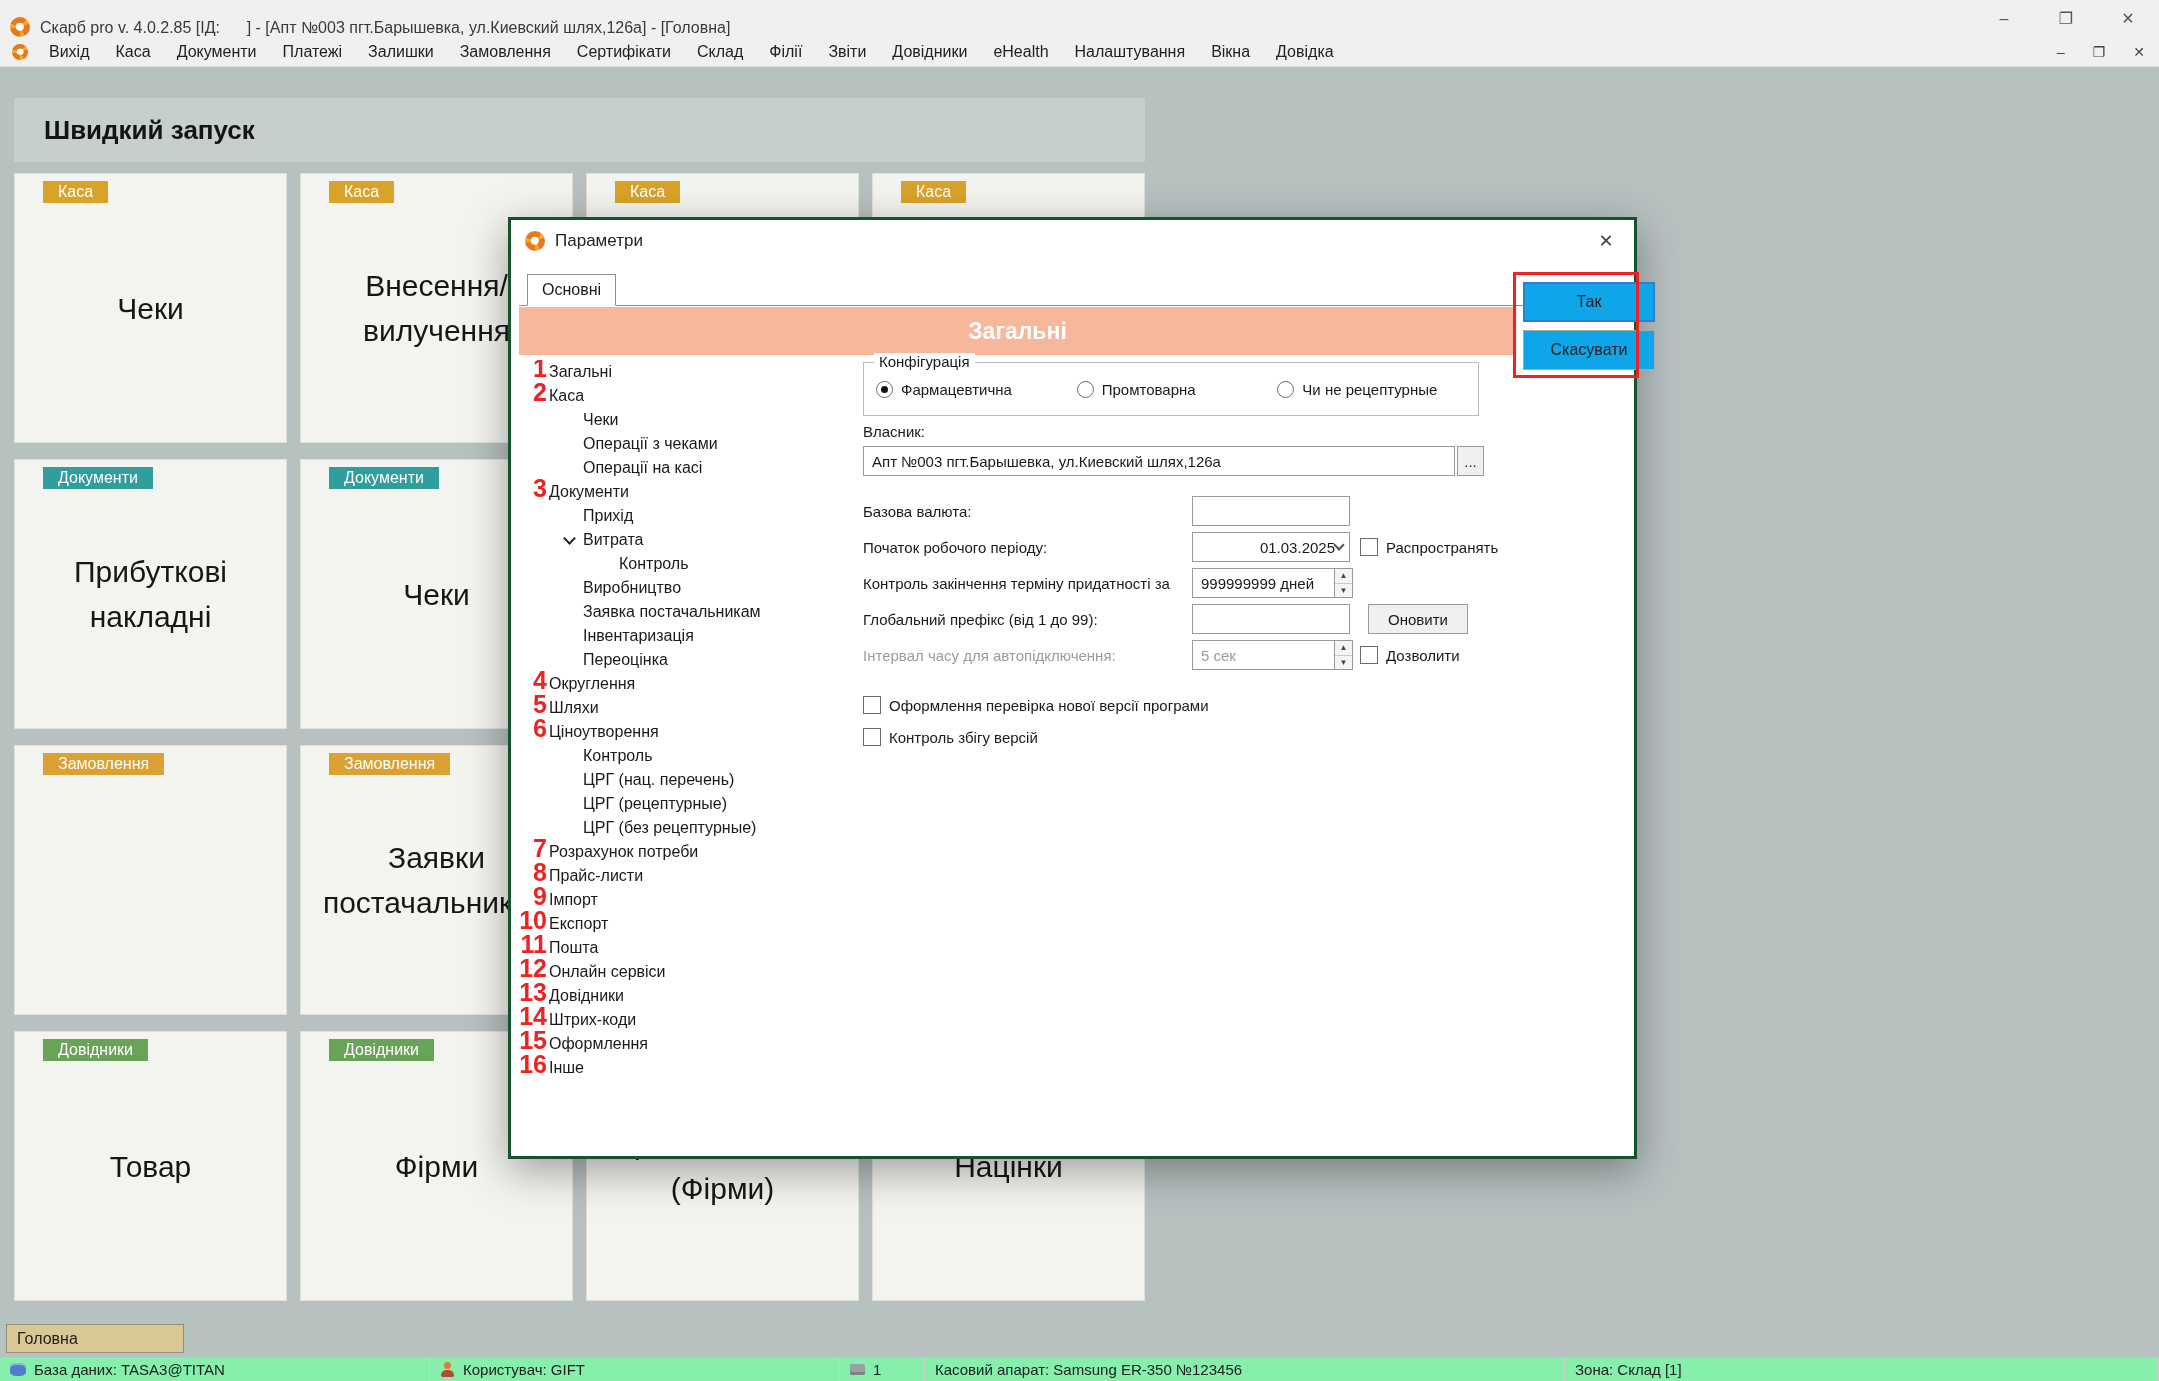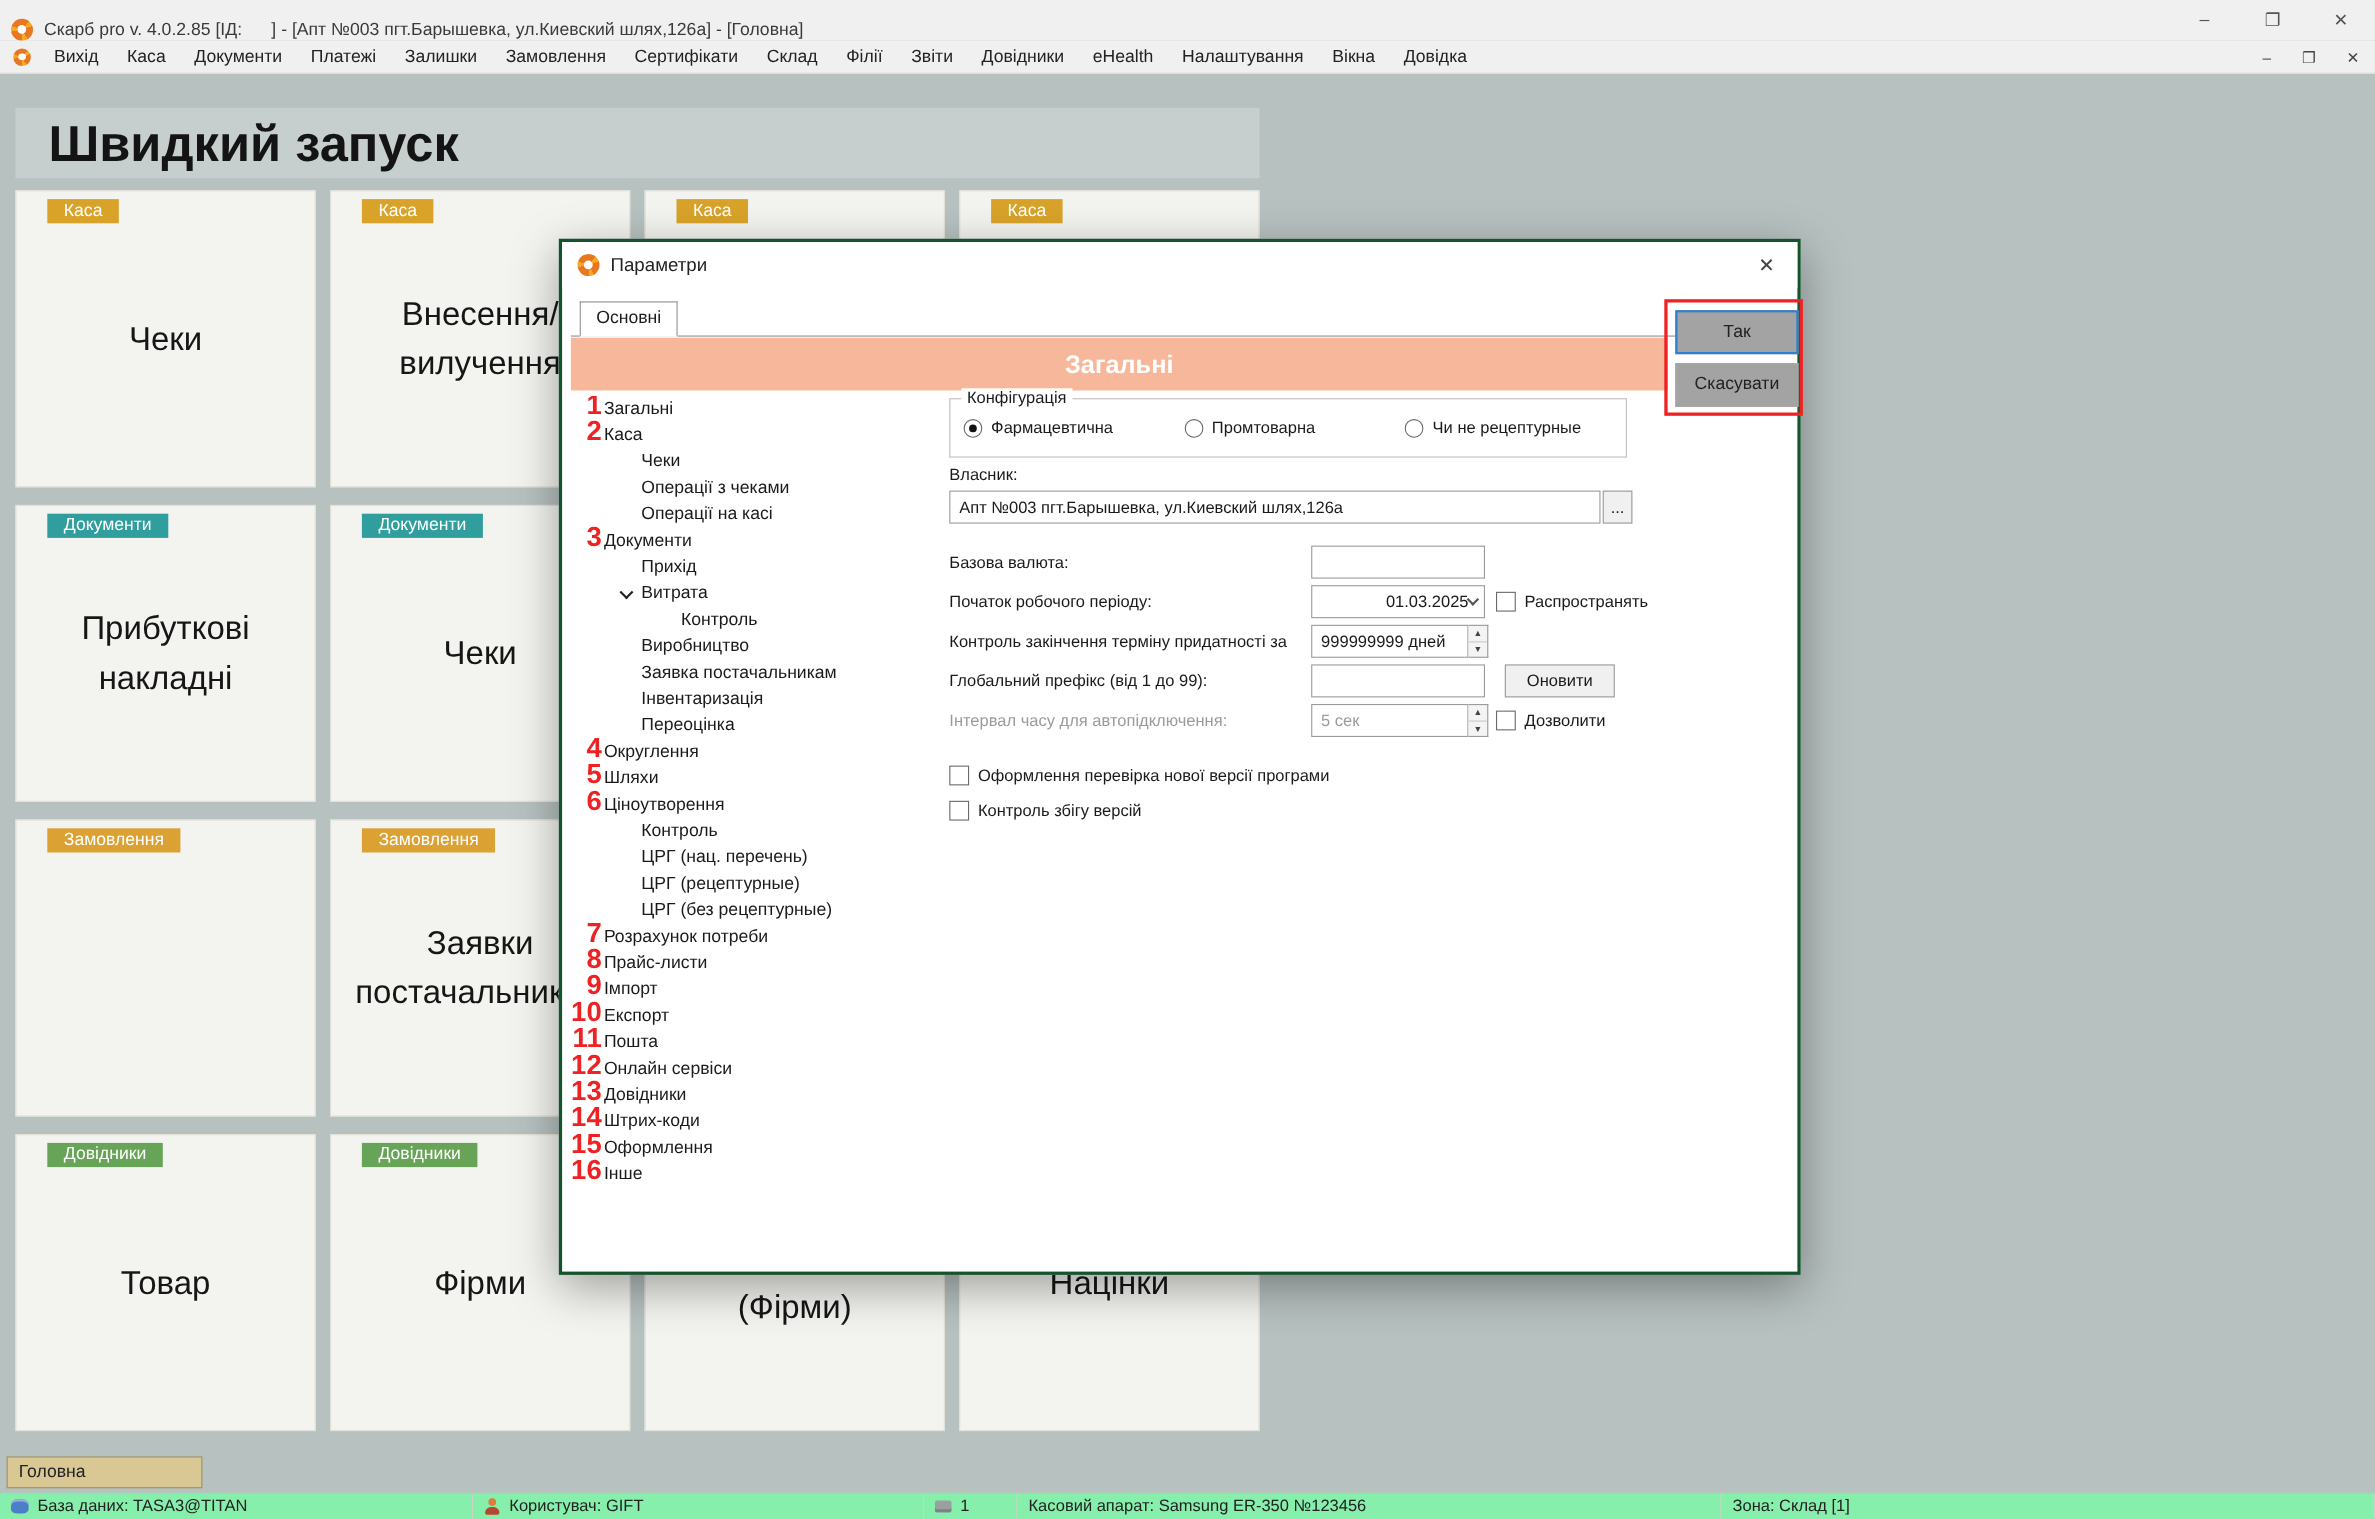--- a/index.html
+++ b/index.html
@@ -18,21 +18,21 @@
   .logo-20{width:20px;height:20px}
   .logo-16{width:16px;height:16px}
 
   .menubar{position:absolute;left:0;top:37px;width:100%;height:30px;background:#f0f0f0;border-bottom:1px solid #dcdcdc;display:flex;align-items:center;padding-left:12px}
   .menu-items{display:flex;margin-left:8px}
   .menu-item{padding:0 13px;font-size:16px;color:#222;cursor:default}
   .mdi-controls{position:absolute;right:14px;display:flex;gap:28px;font-size:14px;color:#444}
 
   
   .quick-panel{position:absolute;left:14px;top:98px;width:1131px;height:64px;background:#c6cfcd;display:flex;align-items:center;padding-left:30px}
-  .quick-title{font-size:46px;font-weight:bold;color:#141414}
+  .quick-title{font-size:26px;font-weight:bold;color:#141414}
 
   .tiles{position:absolute;left:14px;top:173px;width:1131px;display:grid;grid-template-columns:repeat(4,273px);grid-auto-rows:270px;column-gap:13px;row-gap:16px}
   .tile{background:#f3f3ef;border:1px solid #e0e0d8;position:relative;display:flex;align-items:center;justify-content:center;text-align:center;padding:24px}
   .tile-cat{position:absolute;top:7px;left:28px;color:#fff;font-size:16px;padding:2px 15px;white-space:nowrap}
   .tile-label{font-size:30px;color:#161616;line-height:1.5}
 
   
   .bottom-tab{position:absolute;left:6px;top:1324px;width:178px;height:29px;background:#d9c894;border:1px solid #8f8f7c;font-size:16px;display:flex;align-items:center;padding-left:10px;color:#222}
   .statusbar{position:absolute;left:0;top:1357px;width:100%;height:24px;background:#86efac;border-top:1px solid #c4c4bd;display:flex;align-items:center;font-size:15px;color:#222}
   .status-seg{display:flex;align-items:center;gap:8px;padding:0 10px;height:100%;border-right:1px solid #cfcfc8;overflow:hidden;white-space:nowrap}
@@ -47,21 +47,21 @@
   .dialog{position:absolute;left:508px;top:217px;width:1129px;height:942px;background:#fff;border:3px solid #14532d;box-shadow:0 12px 40px rgba(0,0,0,.35)}
   .dialog-titlebar{position:absolute;left:0;top:0;width:100%;height:42px;display:flex;align-items:center;padding-left:14px;background:#fff}
   .dialog-title{margin-left:10px;font-size:17px;color:#222}
   .dialog-close{position:absolute;right:0;top:0;width:56px;height:42px;display:flex;align-items:center;justify-content:center;font-size:18px;color:#444}
 
   .pane-line{position:absolute;left:8px;top:85px;width:1113px;border-top:1px solid #8f8f8f}
   .tab{position:absolute;left:16px;top:54px;height:32px;padding:0 14px;background:#fff;border:1px solid #8f8f8f;border-bottom:1px solid #fff;font-size:16px;display:flex;align-items:center;z-index:2}
   .section-band{position:absolute;left:8px;top:87px;width:997px;height:48px;background:#f6b79b;display:flex;align-items:center;justify-content:center}
   .section-band span{color:#fff;font-size:23px;font-weight:bold}
 
-  .btn{position:absolute;width:112px;height:40px;background:#a3a3a3;border:1px solid #a8a8a8;font-size:16px;display:flex;align-items:center;justify-content:center;color:#222}
+  .btn{position:absolute;width:132px;height:40px;background:#0ea5e9;border:1px solid #a8a8a8;font-size:16px;display:flex;align-items:center;justify-content:center;color:#222}
   .btn-ok{left:1012px;top:62px;border:2px solid #2f7fd0}
   .btn-cancel{left:1012px;top:110px}
   .annotation-rect{position:absolute;left:1002px;top:52px;width:126px;height:106px;border:3px solid #ee2222;pointer-events:none;z-index:5}
 
   
   .tree{position:absolute;left:8px;top:140px;width:330px;height:790px;overflow:hidden}
   .tree-item{position:relative;height:24px;line-height:24px;font-size:16px;white-space:nowrap;cursor:default}
   .tree-item.lvl0 .tree-label{margin-left:30px}
   .tree-item.lvl1 .tree-label{margin-left:64px}
   .tree-item.lvl2 .tree-label{margin-left:100px}

